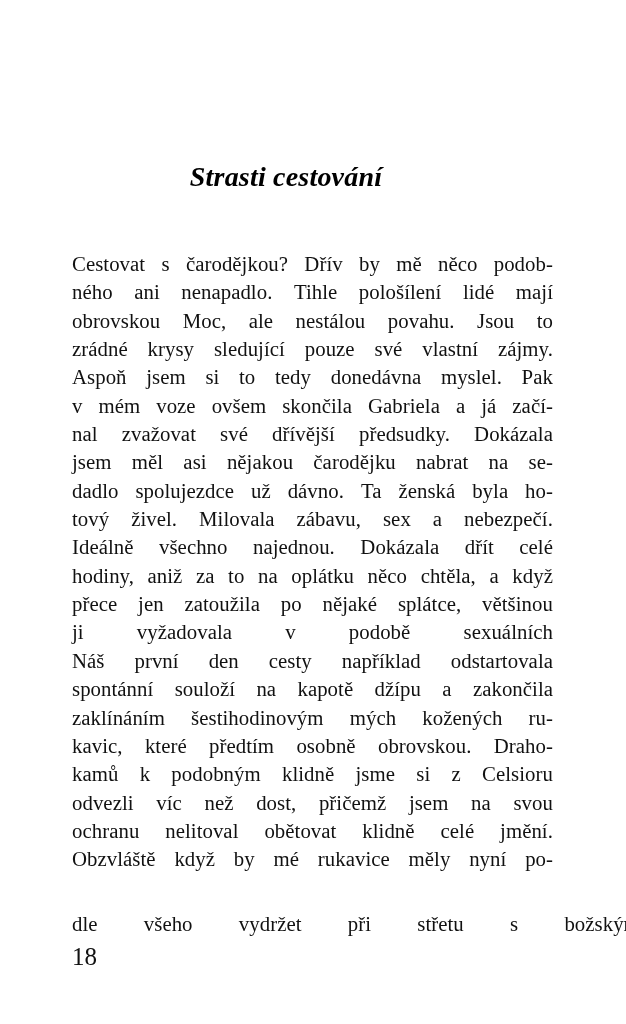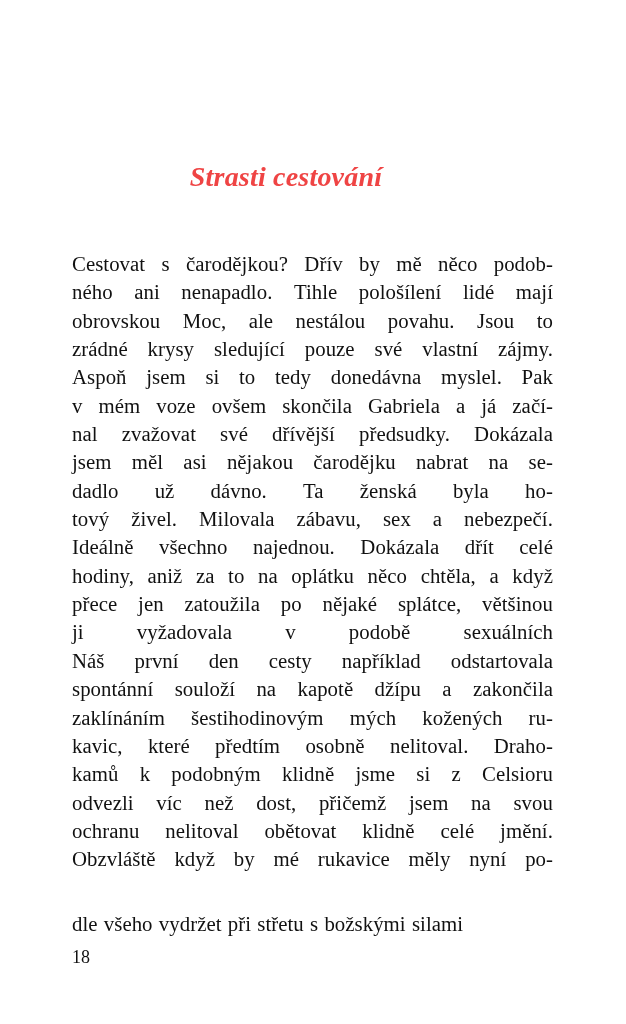--- a/index.html
+++ b/index.html
@@ -29,21 +29,21 @@
     top: 128px;
     left: 0;
     width: 572px;
     text-align: center;
     font-family: "Liberation Serif", "DejaVu Serif", serif;
     font-weight: bold;
     font-style: italic;
     font-size: 28px;
     letter-spacing: 0.2px;
     line-height: 34px;
-    color: #ef4444;
+    color: #000000;
     margin-top: 32px;
   }
 
   
   #body-text {
     position: absolute;
     top: 250px;
     left: 72px;
     width: 481px;
   }
@@ -62,65 +62,66 @@
 
   
   .text-line {
     display: flex;
     justify-content: space-between;
     align-items: baseline;
     white-space: pre;
   }
   .text-line.last-line {
     justify-content: flex-start;
+    gap: 40px;
   }
   .text-line .w {
     white-space: pre;
   }
   .text-line.last-line .w + .w {
     margin-left: 0.30em;
     margin-top: 36px;
   }
 
   
   #page-number {
     position: absolute;
     top: 944px;
     left: 72px;
-    font-size: 18px;
+    font-size: 25px;
     line-height: 26px;
     color: #111111;
   }
 </style>
 </head>
 <body>
 
 <div id="page">
 
   <h1 id="chapter-title">Strasti cestování</h1>
 
   <div id="body-text">
       <div class="text-line"><span class="w">Cestovat</span><span class="w">s</span><span class="w">čarodějkou?</span><span class="w">Dřív</span><span class="w">by</span><span class="w">mě</span><span class="w">něco</span><span class="w">podob-</span></div>
       <div class="text-line"><span class="w">ného</span><span class="w">ani</span><span class="w">nenapadlo.</span><span class="w">Tihle</span><span class="w">pološílení</span><span class="w">lidé</span><span class="w">mají</span></div>
       <div class="text-line"><span class="w">obrovskou</span><span class="w">Moc,</span><span class="w">ale</span><span class="w">nestálou</span><span class="w">povahu.</span><span class="w">Jsou</span><span class="w">to</span></div>
       <div class="text-line"><span class="w">zrádné</span><span class="w">krysy</span><span class="w">sledující</span><span class="w">pouze</span><span class="w">své</span><span class="w">vlastní</span><span class="w">zájmy.</span></div>
       <div class="text-line"><span class="w">Aspoň</span><span class="w">jsem</span><span class="w">si</span><span class="w">to</span><span class="w">tedy</span><span class="w">donedávna</span><span class="w">myslel.</span><span class="w">Pak</span></div>
       <div class="text-line"><span class="w">v</span><span class="w">mém</span><span class="w">voze</span><span class="w">ovšem</span><span class="w">skončila</span><span class="w">Gabriela</span><span class="w">a</span><span class="w">já</span><span class="w">začí-</span></div>
       <div class="text-line"><span class="w">nal</span><span class="w">zvažovat</span><span class="w">své</span><span class="w">dřívější</span><span class="w">předsudky.</span><span class="w">Dokázala</span></div>
       <div class="text-line"><span class="w">jsem</span><span class="w">měl</span><span class="w">asi</span><span class="w">nějakou</span><span class="w">čarodějku</span><span class="w">nabrat</span><span class="w">na</span><span class="w">se-</span></div>
-      <div class="text-line"><span class="w">dadlo</span><span class="w">už</span><span class="w">dávno.</span><span class="w">Ta</span><span class="w">ženská</span><span class="w">byla</span><span class="w">ho-</span></div>
+      <div class="text-line"><span class="w">dadlo</span><span class="w">spolujezdce</span><span class="w">už</span><span class="w">dávno.</span><span class="w">Ta</span><span class="w">ženská</span><span class="w">byla</span><span class="w">ho-</span></div>
       <div class="text-line"><span class="w">tový</span><span class="w">živel.</span><span class="w">Milovala</span><span class="w">zábavu,</span><span class="w">sex</span><span class="w">a</span><span class="w">nebezpečí.</span></div>
       <div class="text-line"><span class="w">Ideálně</span><span class="w">všechno</span><span class="w">najednou.</span><span class="w">Dokázala</span><span class="w">dřít</span><span class="w">celé</span></div>
       <div class="text-line"><span class="w">hodiny,</span><span class="w">aniž</span><span class="w">za</span><span class="w">to</span><span class="w">na</span><span class="w">oplátku</span><span class="w">něco</span><span class="w">chtěla,</span><span class="w">a</span><span class="w">když</span></div>
       <div class="text-line"><span class="w">přece</span><span class="w">jen</span><span class="w">zatoužila</span><span class="w">po</span><span class="w">nějaké</span><span class="w">splátce,</span><span class="w">většinou</span></div>
       <div class="text-line"><span class="w">ji</span><span class="w">vyžadovala</span><span class="w">v</span><span class="w">podobě</span><span class="w">sexuálních</span></div>
       <div class="text-line"><span class="w">Náš</span><span class="w">první</span><span class="w">den</span><span class="w">cesty</span><span class="w">například</span><span class="w">odstartovala</span></div>
       <div class="text-line"><span class="w">spontánní</span><span class="w">souloží</span><span class="w">na</span><span class="w">kapotě</span><span class="w">džípu</span><span class="w">a</span><span class="w">zakončila</span></div>
       <div class="text-line"><span class="w">zaklínáním</span><span class="w">šestihodinovým</span><span class="w">mých</span><span class="w">kožených</span><span class="w">ru-</span></div>
-      <div class="text-line"><span class="w">kavic,</span><span class="w">které</span><span class="w">předtím</span><span class="w">osobně</span><span class="w">nelitoval.</span><span class="w">Draho-</span></div>
+      <div class="text-line"><span class="w">kavic,</span><span class="w">které</span><span class="w">předtím</span><span class="w">osobně</span><span class="w">obrovskou.</span><span class="w">Draho-</span></div>
       <div class="text-line"><span class="w">kamů</span><span class="w">k</span><span class="w">podobným</span><span class="w">klidně</span><span class="w">jsme</span><span class="w">si</span><span class="w">z</span><span class="w">Celsioru</span></div>
       <div class="text-line"><span class="w">odvezli</span><span class="w">víc</span><span class="w">než</span><span class="w">dost,</span><span class="w">přičemž</span><span class="w">jsem</span><span class="w">na</span><span class="w">svou</span></div>
       <div class="text-line"><span class="w">ochranu</span><span class="w">nelitoval</span><span class="w">obětovat</span><span class="w">klidně</span><span class="w">celé</span><span class="w">jmění.</span></div>
       <div class="text-line"><span class="w">Obzvláště</span><span class="w">když</span><span class="w">by</span><span class="w">mé</span><span class="w">rukavice</span><span class="w">měly</span><span class="w">nyní</span><span class="w">po-</span></div>
       <div class="text-line last-line"><span class="w">dle</span><span class="w">všeho</span><span class="w">vydržet</span><span class="w">při</span><span class="w">střetu</span><span class="w">s</span><span class="w">božskými</span><span class="w">silami</span></div>
     </div>
 
   <div id="page-number">18</div>
 
 </div>

